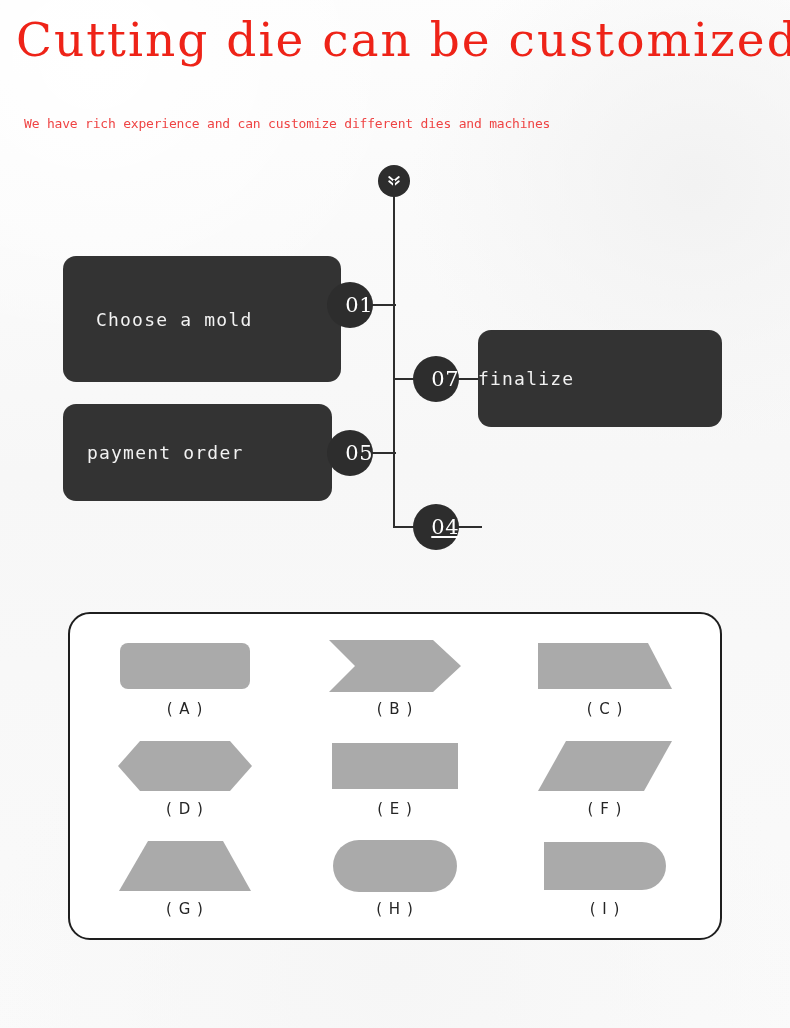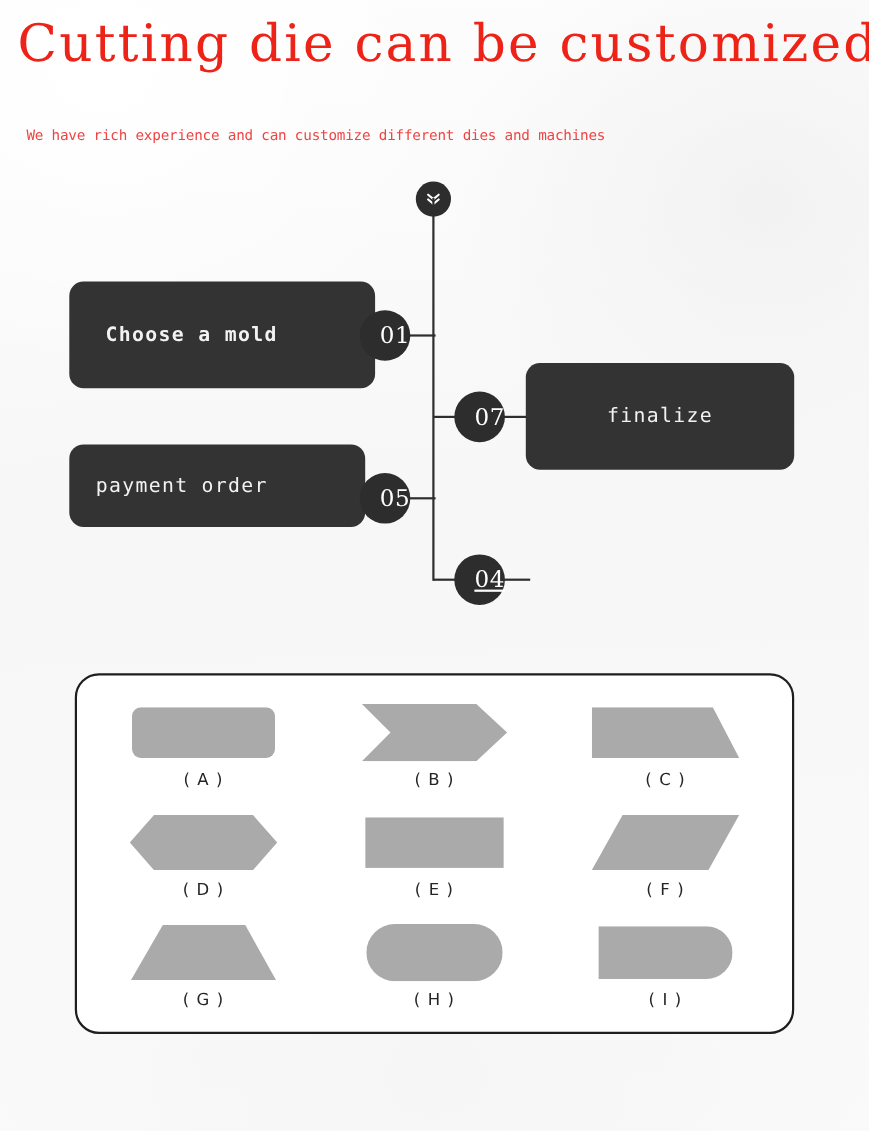--- a/index.html
+++ b/index.html
@@ -108,21 +108,21 @@
     border-radius: 13px;
     display: flex;
     align-items: center;
     color: #f2f2f2;
     font-family: "DejaVu Sans Mono", "Liberation Mono", monospace;
     font-size: 18px;
     letter-spacing: 1.2px;
     z-index: 2;
   }
   .card.left  { justify-content: flex-start; padding-left: 33px; }
-  .card.right { justify-content: center; }
+  .card.right { }
 
   
   .shapes-panel {
     position: absolute;
     left: 68px;
     top: 612px;
     width: 654px;
     height: 328px;
     border: 2px solid #1e1e1e;
     border-radius: 22px;
@@ -177,39 +177,39 @@
         <path d="M3.2 4.0 L8 8.0 L12.8 4.0" fill="none" stroke="#ffffff" stroke-width="1.9" stroke-linecap="round" stroke-linejoin="round"></path>
         <path d="M3.2 8.3 L8 12.3 L12.8 8.3" fill="none" stroke="#ffffff" stroke-width="1.9" stroke-linecap="round" stroke-linejoin="round"></path>
       </svg>
     </span>
   </div>
 
   <div class="spine"></div>
 
   <div class="connector" style="left:308px; top:304px; width:20px;"></div>
   <div class="connector" style="left:372px; top:304px; width:24px;"></div>
-  <div class="card left" style="left:63px; top:256px; width:245px; height:97px;font-weight:bold;">
+  <div class="card left" style="left:63px; top:256px; width:245px; height:126px;">
     <span>Choose a mold</span>
   </div>
   <div class="node" style="left:327px; top:282px;">
     <span>01</span>
   </div>
 
   <div class="connector" style="left:394px; top:378px; width:20px;"></div>
   <div class="connector" style="left:458px; top:378px; width:24px;"></div>
   <div class="card right" style="left:478px; top:330px; width:244px; height:97px;">
     <span>finalize</span>
   </div>
   <div class="node" style="left:413px; top:356px;">
     <span>07</span>
   </div>
 
   <div class="connector" style="left:308px; top:452px; width:20px;"></div>
   <div class="connector" style="left:372px; top:452px; width:24px;"></div>
-  <div class="card left" style="left:63px; top:404px; width:245px; height:75px;padding-left:24px;">
+  <div class="card left" style="left:63px; top:404px; width:245px; height:97px;padding-left:24px;">
     <span>payment order</span>
   </div>
   <div class="node" style="left:327px; top:430px;">
     <span>05</span>
   </div>
 
   <div class="connector" style="left:394px; top:526px; width:20px;"></div>
   <div class="connector" style="left:458px; top:526px; width:24px;"></div>
   <div class="node" style="left:413px; top:504px;text-decoration:underline;">
     <span>04</span>

